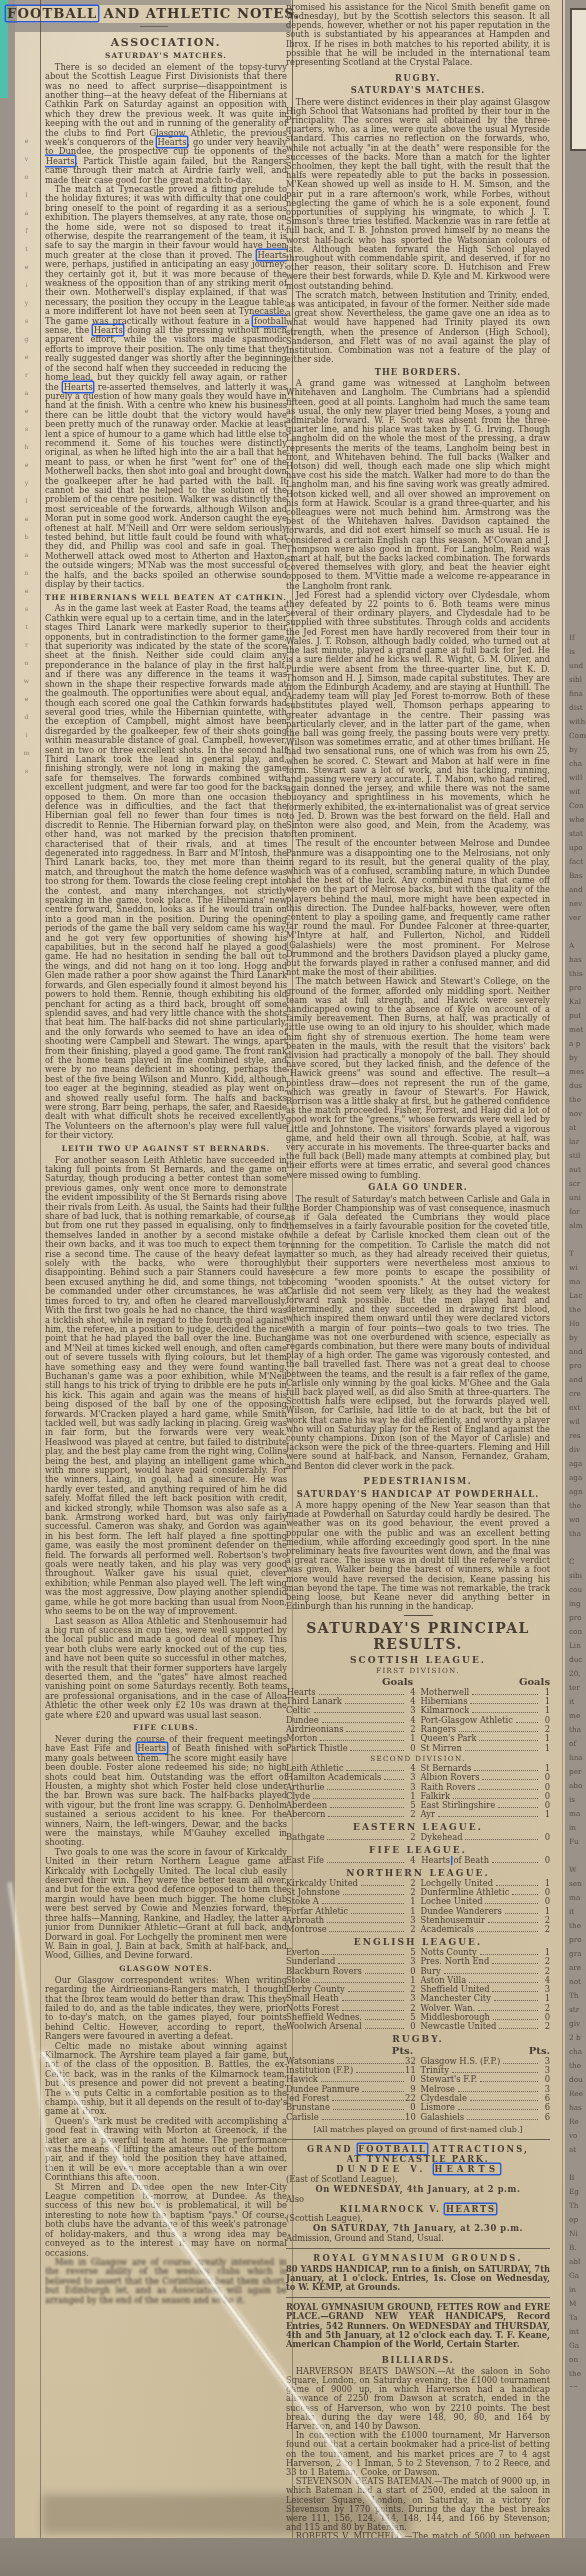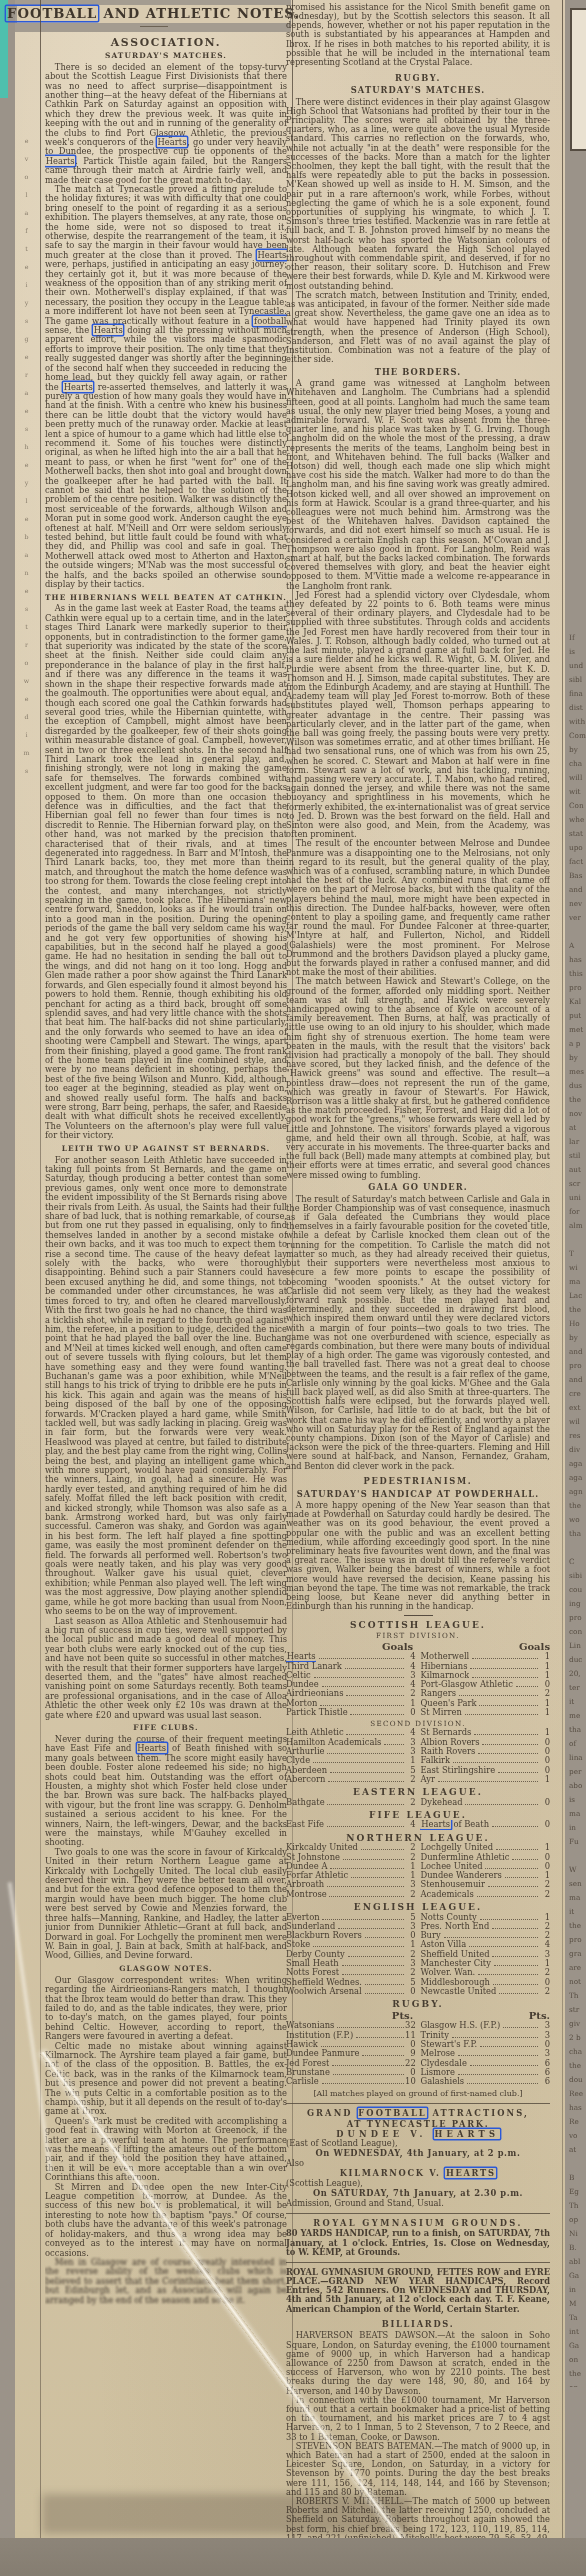--- a/index.html
+++ b/index.html
@@ -168,20 +168,21 @@
         <div class="blk p">The match between Hawick and Stewart's College, on the ground of the former, afforded only middling sport. Neither team was at full strength, and Hawick were severely handicapped owing to the absence of Kyle on account of a family bereavement. Then Burns, at half, was practically of little use owing to an old injury to his shoulder, which made him fight shy of strenuous exertion. The home team were beaten in the mauls, with the result that the visitors' back division had practically a monopoly of the ball. They should have scored, but they lacked finish, and the defence of the "Hawick greens" was sound and effective. The result—a pointless draw—does not represent the run of the game, which was greatly in favour of Stewart's. For Hawick, Rorrison was a little shaky at first, but he gathered confidence as the match proceeded. Fisher, Forrest, and Haig did a lot of good work for the "greens," whose forwards were well led by Little and Johnstone. The visitors' forwards played a vigorous game, and held their own all through. Scobie, at half, was very accurate in his movements. The three-quarter backs and the full back (Bell) made many attempts at combined play, but their efforts were at times erratic, and several good chances were missed owing to fumbling.</div>
         <div class="blk h">GALA GO UNDER.</div>
         <div class="blk p">The result of Saturday's match between Carlisle and Gala in the Border Championship was of vast consequence, inasmuch as if Gala defeated the Cumbrians they would place themselves in a fairly favourable position for the coveted title, while a defeat by Carlisle knocked them clean out of the running for the competition. To Carlisle the match did not matter so much, as they had already received their quietus, but their supporters were nevertheless most anxious to secure a few more points to escape the possibility of becoming "wooden spoonists." At the outset victory for Carlisle did not seem very likely, as they had the weakest forward rank possible. But the men played hard and determinedly, and they succeeded in drawing first blood, which inspired them onward until they were declared victors with a margin of four points—two goals to two tries. The game was not one overburdened with science, especially as regards combination, but there were many bouts of individual play of a high order. The game was vigorously contested, and the ball travelled fast. There was not a great deal to choose between the teams, and the result is a fair reflex of the game, Carlisle only winning by the goal kicks. M'Ghee and the Gala full back played well, as did also Smith at three-quarters. The Scottish halfs were eclipsed, but the forwards played well. Wilson, for Carlisle, had little to do at back, but the bit of work that came his way he did efficiently, and worthy a player who will on Saturday play for the Rest of England against the county champions. Dixon (son of the Mayor of Carlisle) and Jackson were the pick of the three-quarters. Fleming and Hill were sound at half-back, and Nanson, Fernandez, Graham, and Benton did clever work in the pack.</div>
         <div class="blk H">PEDESTRIANISM.</div>
         <div class="blk h">SATURDAY'S HANDICAP AT POWDERHALL.</div>
         <div class="blk p">A more happy opening of the New Year season than that made at Powderhall on Saturday could hardly be desired. The weather was on its good behaviour, the event proved a popular one with the public and was an excellent betting medium, while affording exceedingly good sport. In the nine preliminary heats five favourites went down, and the final was a great race. The issue was in doubt till the referee's verdict was given, Walker being the barest of winners, while a foot more would have reversed the decision, Keane passing his man beyond the tape. The time was not remarkable, the track being loose, but Keane never did anything better in Edinburgh than his running in the handicap.</div>
         <div class="blk dash"></div>
       </div>
 
     <div id="results">
+      <div class="res-title">SATURDAY'S PRINCIPAL RESULTS.</div>
 
       <div>
         <div class="lg-head">SCOTTISH LEAGUE.</div>
         <div class="dv-head">FIRST DIVISION.</div>
         <div class="ghead">
           <span>Goals</span>
             <span>Goals</span>
         </div>
         <div>
 
@@ -425,21 +426,21 @@
               </span>
               <span class="half">
                 <span class="tm">Dunfermline Athletic</span>
                 <span class="ld"></span>
                 <span class="sc">0</span>
               </span>
             </div>
 
             <div class="srow">
               <span class="half">
-                <span class="tm">Dundee A</span>
+                <span class="tm">Stoke A</span>
                 <span class="ld"></span>
                 <span class="sc">1</span>
               </span>
               <span class="half">
                 <span class="tm">Lochee United</span>
                 <span class="ld"></span>
                 <span class="sc">0</span>
               </span>
             </div>
 

